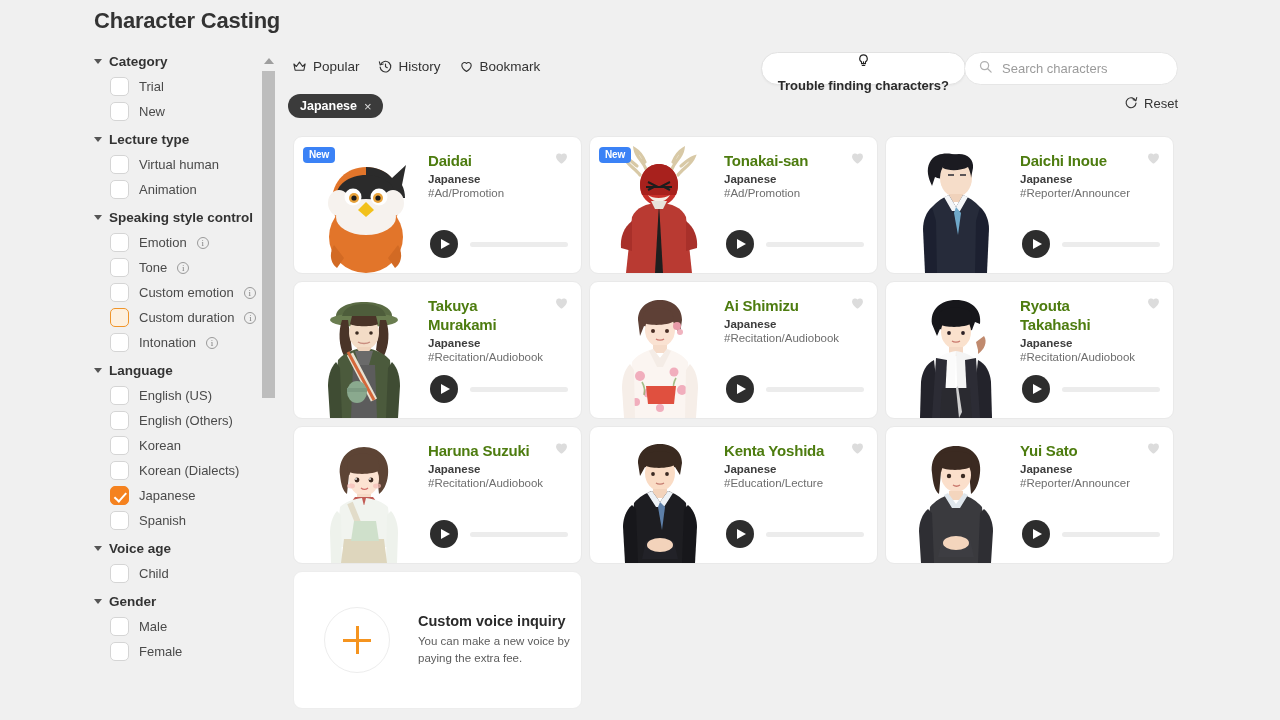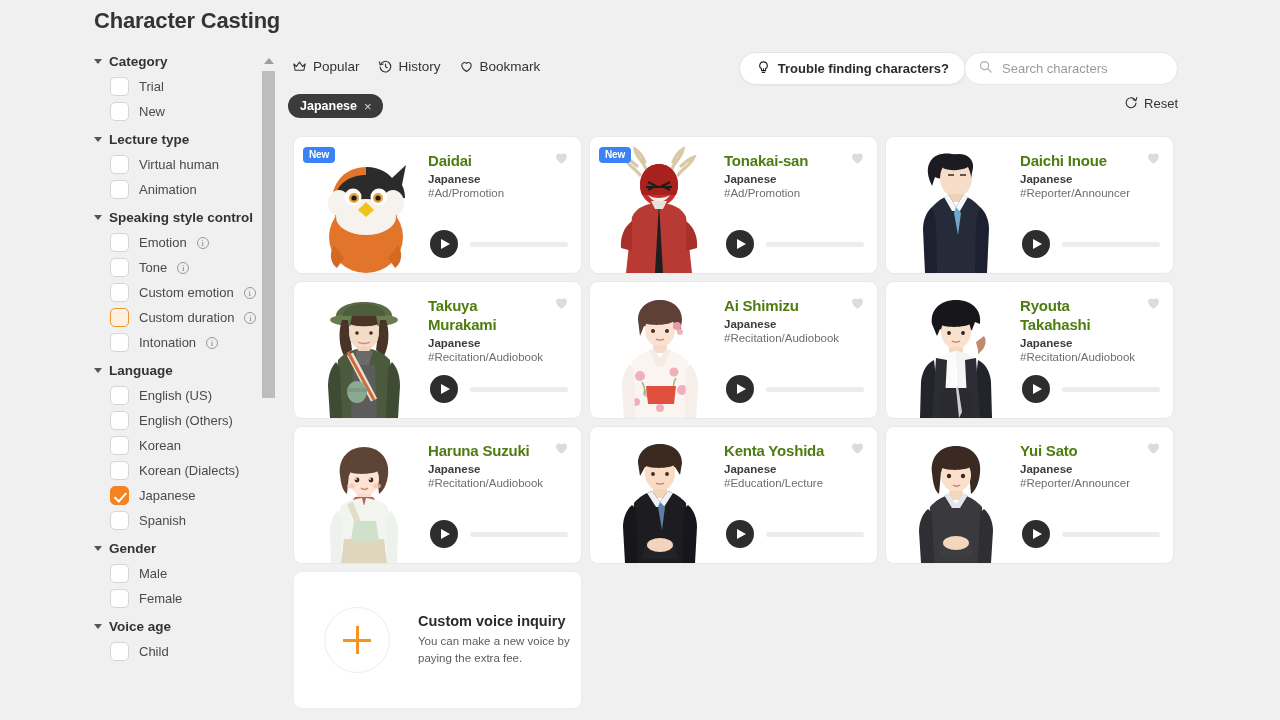--- a/index.html
+++ b/index.html
@@ -93,20 +93,21 @@
   .tab { display: flex; align-items: center; gap: 6px; font-size: 13.5px; color: #333; }
   .tab svg { display: block; }
 
   .trouble-btn {
     position: absolute; right: 314px; top: 4px;
     height: 33px; padding: 0 16px;
     display: flex; align-items: center; gap: 7px;
     background: #fff; border: 1px solid #e2e2e2; border-radius: 18px;
     font-size: 13px; font-weight: bold; color: #2b2b2b;
     box-shadow: 0 1px 2px rgba(0,0,0,0.04);
+    flex-direction: column;
   }
   .search-box {
     position: absolute; right: 102px; top: 4px;
     width: 214px; height: 33px;
     display: flex; align-items: center; gap: 9px;
     padding: 0 13px;
     background: #fff; border: 1px solid #e6e6e6; border-radius: 18px;
   }
   .search-box input {
     border: none; outline: none; background: transparent;
@@ -299,39 +300,39 @@
           <span class="opt-label">Japanese</span>
         </div>
         <div class="opt">
           <span class="cbox"></span>
           <span class="opt-label">Spanish</span>
         </div>
       </div>
       <div class="group">
         <div class="group-header">
           <span class="caret"></span>
-          <span>Gender</span>
-        </div>
-        <div class="opt">
-          <span class="cbox"></span>
-          <span class="opt-label">Male</span>
-        </div>
-        <div class="opt">
-          <span class="cbox"></span>
-          <span class="opt-label">Female</span>
+          <span>Voice age</span>
+        </div>
+        <div class="opt">
+          <span class="cbox"></span>
+          <span class="opt-label">Child</span>
         </div>
       </div>
       <div class="group">
         <div class="group-header">
           <span class="caret"></span>
-          <span>Voice age</span>
-        </div>
-        <div class="opt">
-          <span class="cbox"></span>
-          <span class="opt-label">Child</span>
+          <span>Gender</span>
+        </div>
+        <div class="opt">
+          <span class="cbox"></span>
+          <span class="opt-label">Male</span>
+        </div>
+        <div class="opt">
+          <span class="cbox"></span>
+          <span class="opt-label">Female</span>
         </div>
       </div>
     </div>
 
   <div class="scrollbar">
     <div class="sb-arrow"></div>
     <div class="sb-track">
       <div class="sb-thumb"></div>
     </div>
   </div>

